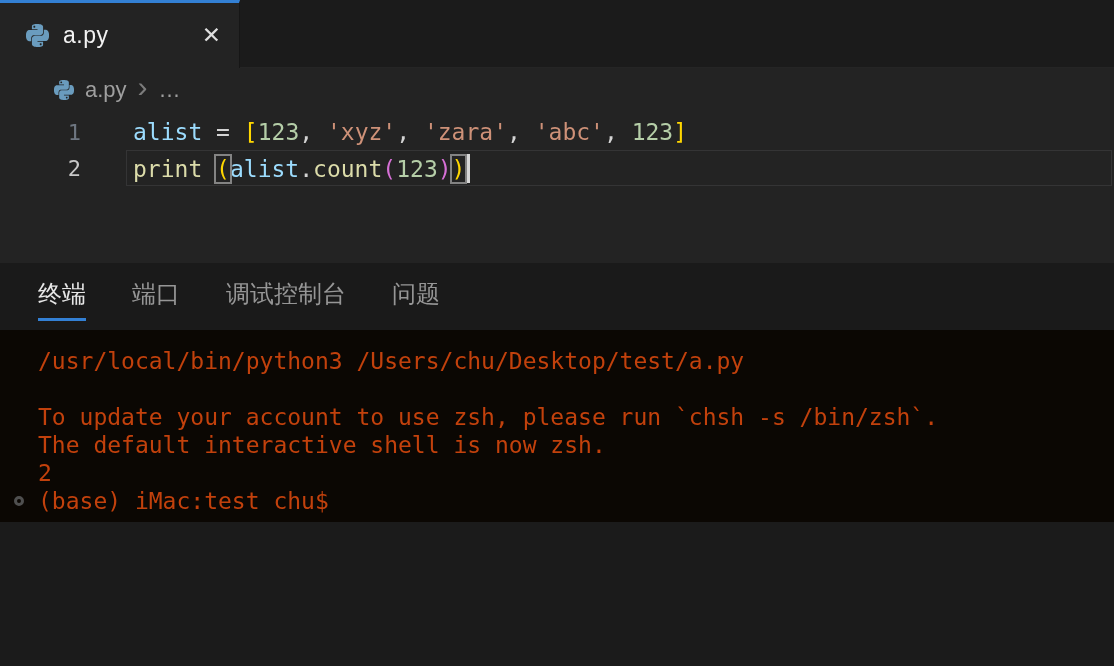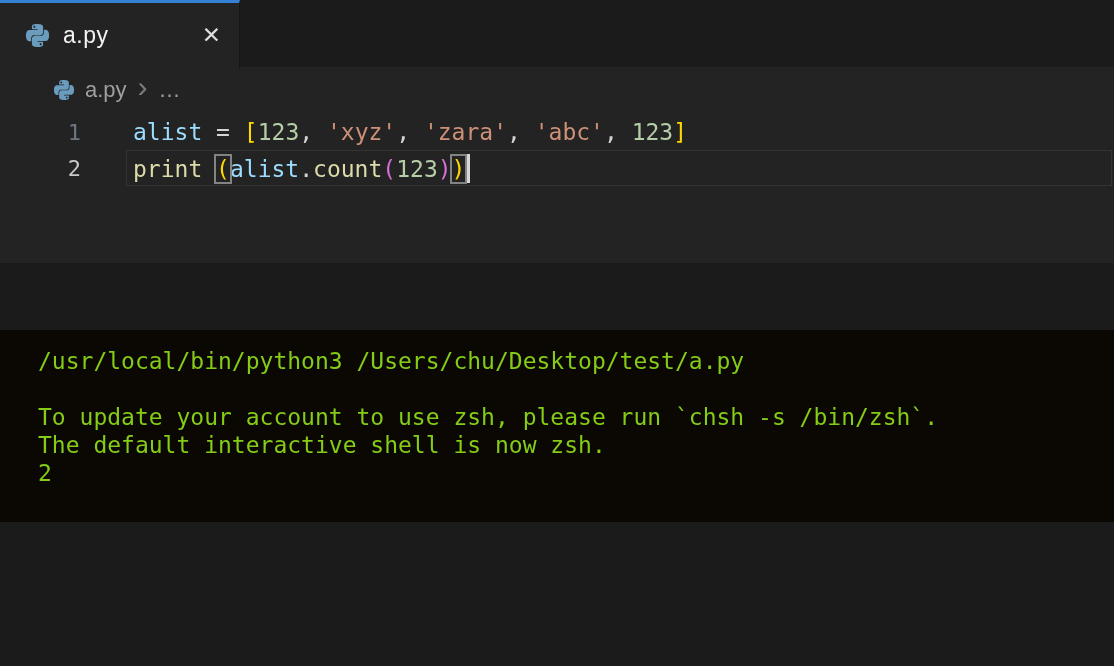--- a/index.html
+++ b/index.html
@@ -41,21 +41,21 @@
   
   .panel-header { position: absolute; top: 263px; left: 0; right: 0; height: 67px;
     background: #1a1a1a; display: flex; align-items: center; padding: 6px 0 0 38px;
     gap: 46px; }
   .panel-tab { font-size: 24px; color: #969696; padding-bottom: 8px;
     border-bottom: 3px solid transparent; cursor: pointer; white-space: nowrap; }
   .panel-tab.active { color: #e7e7e7; border-bottom-color: #3380d4; }
 
   
   .terminal { position: absolute; top: 330px; left: 0; right: 0; bottom: 0;
-    background: #0b0703; padding-top: 17px; color: #84cc16;
+    background: #0b0703; padding-top: 17px; color: #c2410c;
     font-family: "DejaVu Sans Mono", "Liberation Mono", monospace; font-size: 23px; }
   .t-line { height: 28px; line-height: 28px; display: flex; align-items: center; }
   .t-deco { width: 38px; flex: none; display: flex; align-items: center;
     justify-content: center; }
   .deco-filled { width: 15px; height: 15px; border-radius: 50%; }
   .deco-open { width: 10px; height: 10px; border-radius: 50%;
     border: 3px solid #4f4f4f; background: transparent; }
   .t-text { white-space: pre; }
 
   .pyicon { display: inline-flex; align-items: center; flex: none; }
@@ -93,20 +93,26 @@
         <div class="gutter">1</div>
         <div class="code-content"><span style="color: rgb(156, 220, 254);">alist</span><span style="color: rgb(212, 212, 212);"> </span><span style="color: rgb(212, 212, 212);">=</span><span style="color: rgb(212, 212, 212);"> </span><span style="color: rgb(255, 215, 0);">[</span><span style="color: rgb(181, 206, 168);">123</span><span style="color: rgb(212, 212, 212);">, </span><span style="color: rgb(206, 145, 120);">'xyz'</span><span style="color: rgb(212, 212, 212);">, </span><span style="color: rgb(206, 145, 120);">'zara'</span><span style="color: rgb(212, 212, 212);">, </span><span style="color: rgb(206, 145, 120);">'abc'</span><span style="color: rgb(212, 212, 212);">, </span><span style="color: rgb(181, 206, 168);">123</span><span style="color: rgb(255, 215, 0);">]</span></div>
       </div>
       <div class="code-row current">
         <div class="current-border"></div>
         <div class="gutter">2</div>
         <div class="code-content"><span style="color: rgb(220, 220, 170);">print</span><span style="color: rgb(212, 212, 212);"> </span><span class="bracket-box" style="color: rgb(255, 215, 0); outline-color: rgb(131, 131, 131);">(</span><span style="color: rgb(156, 220, 254);">alist</span><span style="color: rgb(212, 212, 212);">.</span><span style="color: rgb(220, 220, 170);">count</span><span style="color: rgb(214, 112, 214);">(</span><span style="color: rgb(181, 206, 168);">123</span><span style="color: rgb(214, 112, 214);">)</span><span class="bracket-box" style="color: rgb(255, 215, 0); outline-color: rgb(131, 131, 131);">)</span><span class="cursor" style="background: rgb(216, 216, 216);"></span></div>
       </div>
     </div>
 
+  <div class="panel-header" id="panel-tabs">
+      <div class="panel-tab active">终端</div>
+      <div class="panel-tab">端口</div>
+      <div class="panel-tab">调试控制台</div>
+      <div class="panel-tab">问题</div>
+    </div>
 
   <div class="terminal" id="terminal-lines">
       <div class="t-line">
         <div class="t-deco"></div>
         <span class="t-text">/usr/local/bin/python3 /Users/chu/Desktop/test/a.py</span>
       </div>
       <div class="t-line">
         <div class="t-deco"></div>
         <span class="t-text"></span>
       </div>
@@ -115,15 +121,21 @@
         <span class="t-text">To update your account to use zsh, please run `chsh -s /bin/zsh`.</span>
       </div>
       <div class="t-line">
         <div class="t-deco"></div>
         <span class="t-text">The default interactive shell is now zsh.</span>
       </div>
       <div class="t-line">
         <div class="t-deco"></div>
         <span class="t-text">2</span>
       </div>
+      <div class="t-line">
+        <div class="t-deco">
+          <span class="deco-open" style="border-color: rgb(79, 79, 79);"></span>
+        </div>
+        <span class="t-text">(base) iMac:test chu$</span>
+      </div>
     </div>
 
 </div>
 
 </body></html>

